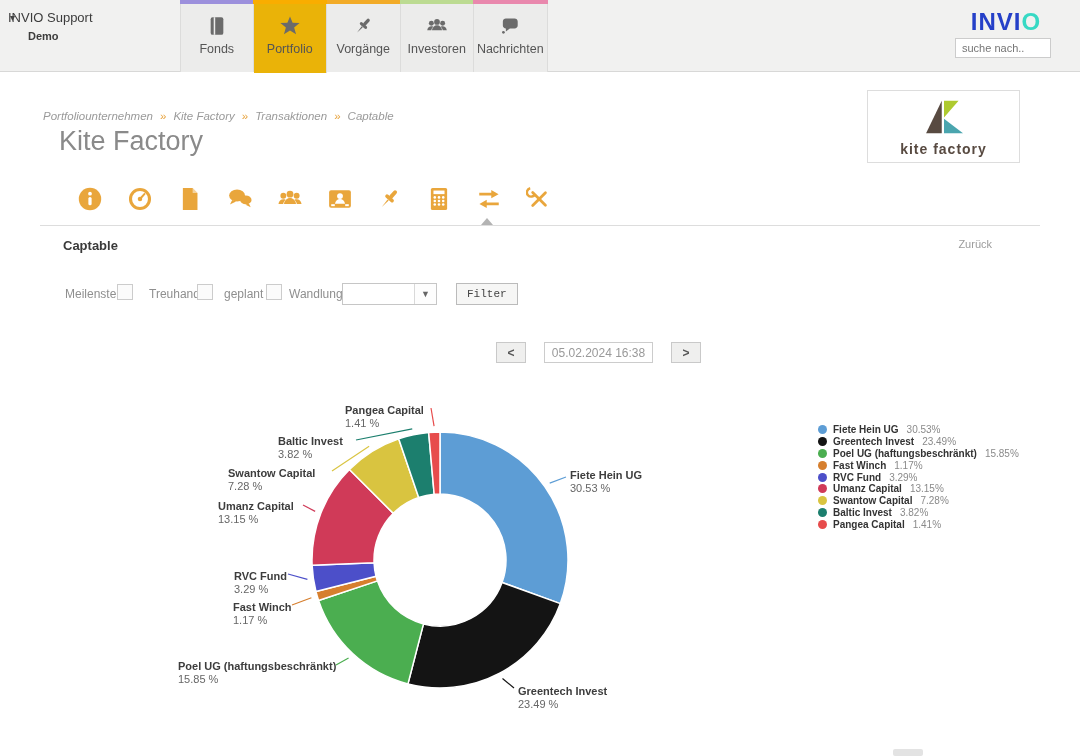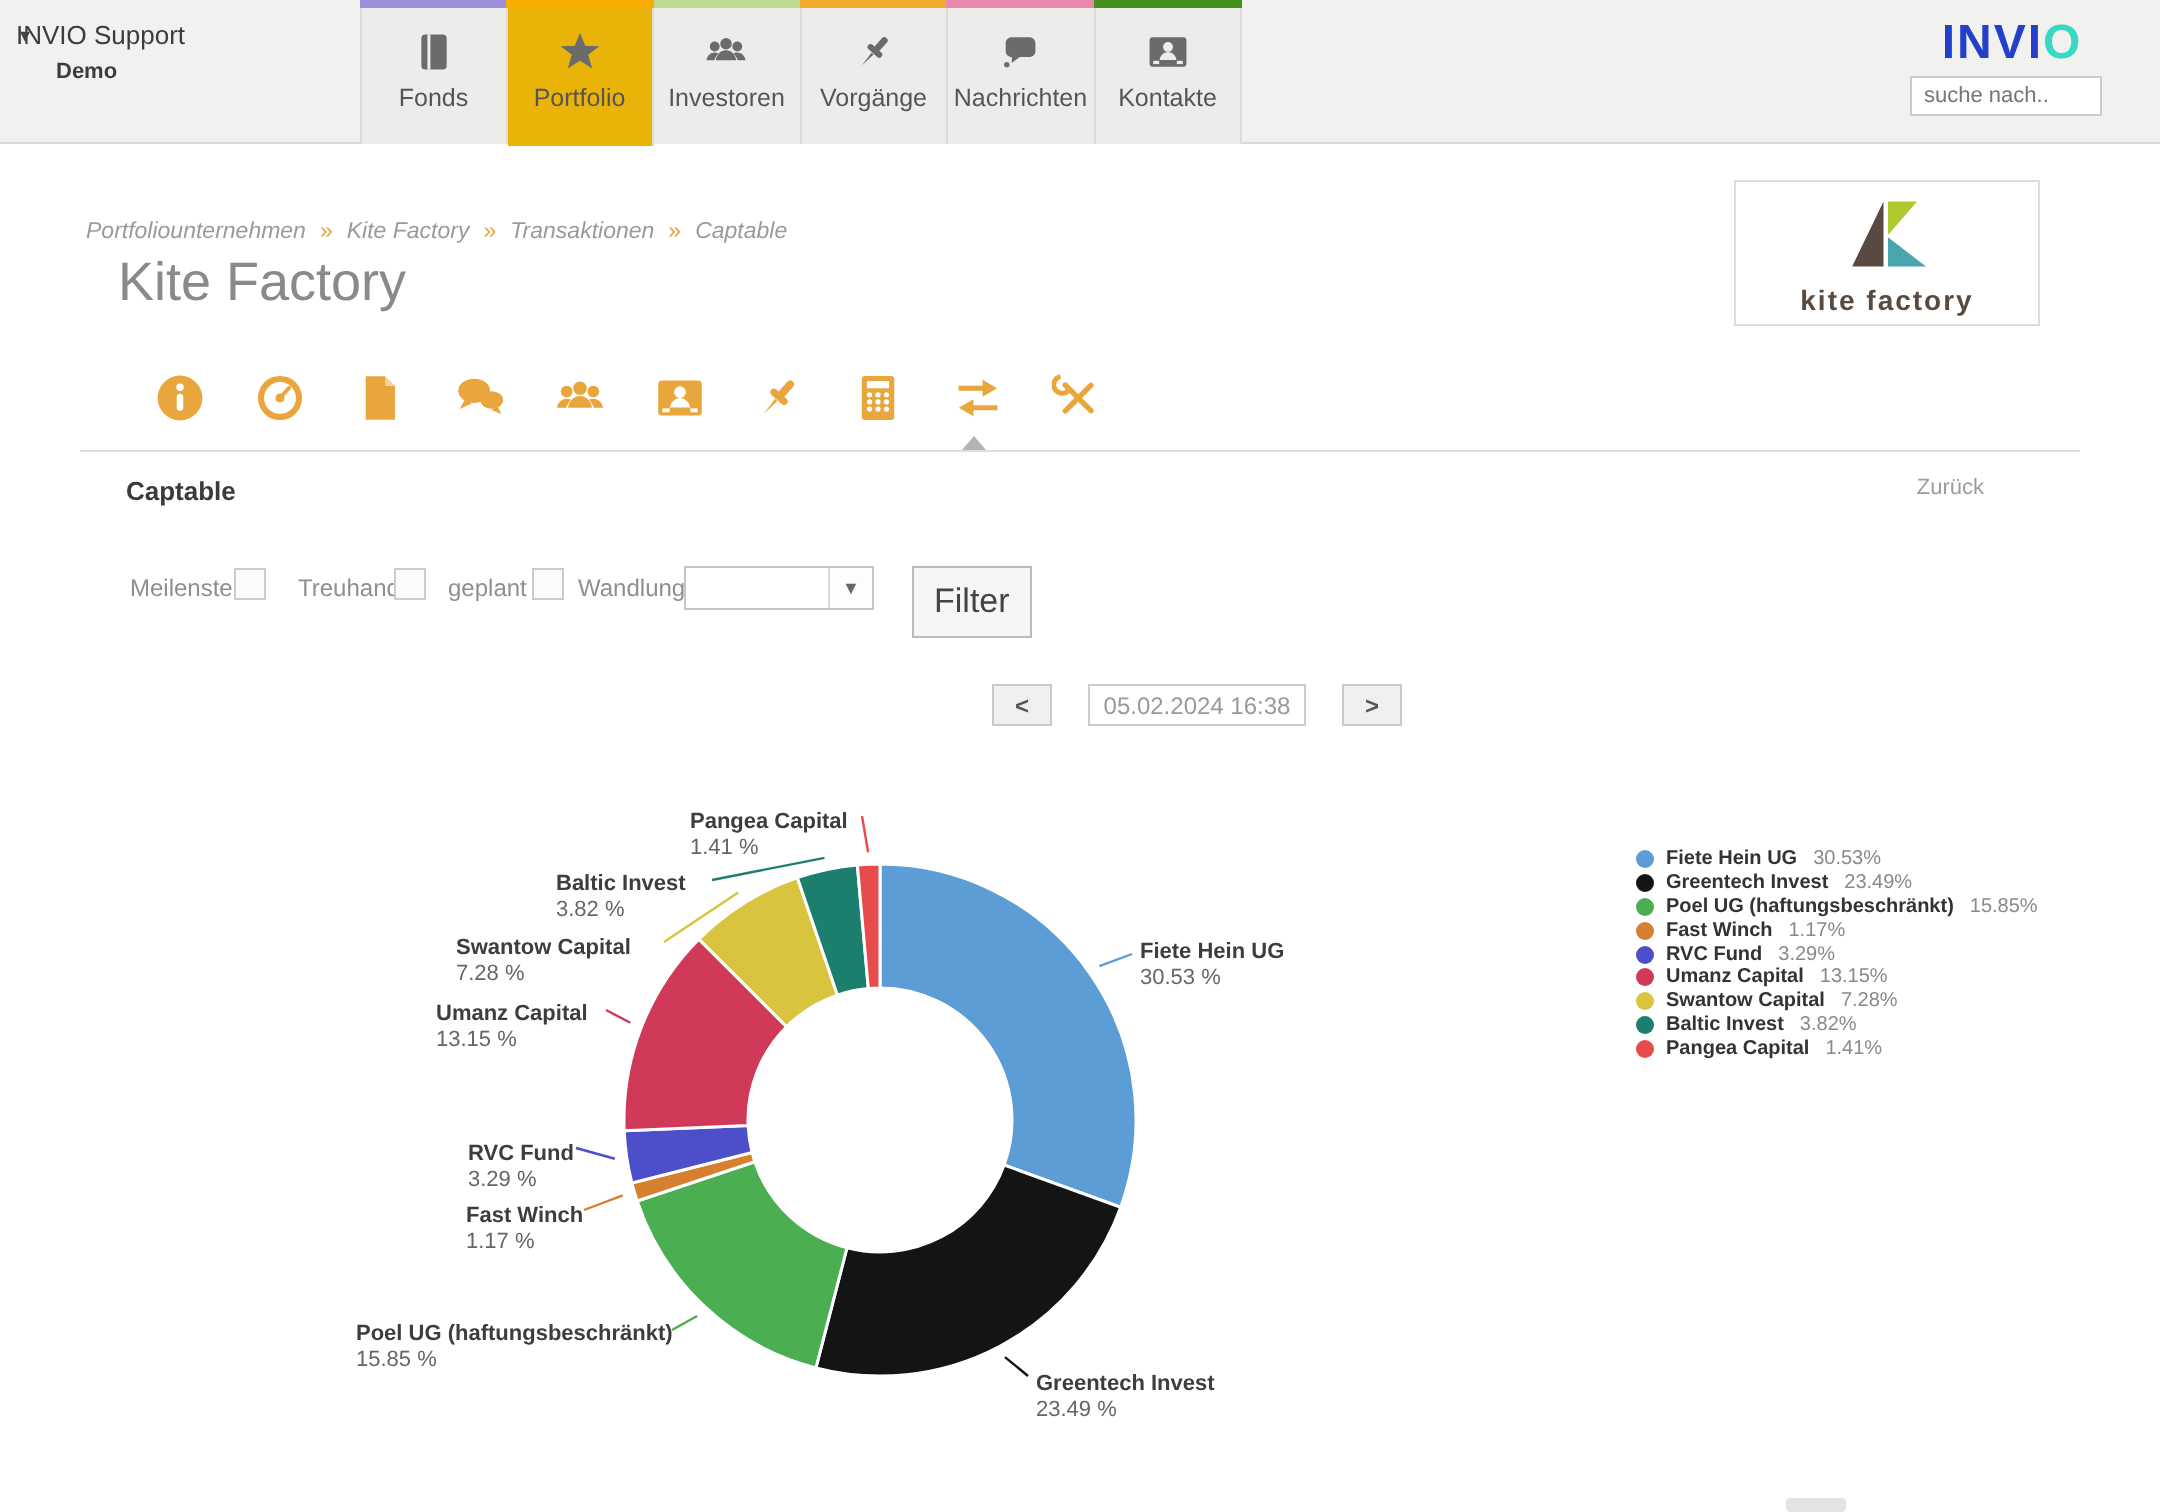--- a/index.html
+++ b/index.html
@@ -58,23 +58,23 @@
   
   .filter-row { position:absolute; left:0; top:283px; width:1080px; height:26px; }
   .flt-label { position:absolute; top:4px; font-size:12px; color:#8f8f8f; }
   .flt-check { position:absolute; top:1px; width:16px; height:16px; border:1px solid #ccc;
     background:#fbfbfb; cursor:pointer; appearance:none; -webkit-appearance:none; }
   .dropdown { position:absolute; left:342px; top:0; width:95px; height:22px;
     border:1px solid #c6c6c6; background:#fff; cursor:pointer; }
   .dropdown-arrow { position:absolute; right:0; top:0; width:22px; height:20px;
     border-left:1px solid #d9d9d9; background:#fdfdfd; text-align:center;
     font-size:9px; color:#666; line-height:20px; }
-  .filter-btn { position:absolute; left:456px; top:0; height:36px; padding:0 10px;
-    border:1px solid #bbb; background:#f6f6f5; font-size:17px; color:#444;
-    cursor:pointer; font-family:Liberation Sans, sans-serif; }
+  .filter-btn { position:absolute; left:456px; top:0; height:22px; padding:0 10px;
+    border:1px solid #bbb; background:#f6f6f5; font-size:11px; color:#444;
+    cursor:pointer; font-family:Liberation Mono, monospace; }
 
   
   .date-nav { position:absolute; left:0; top:342px; width:1080px; height:24px; }
   .date-btn { position:absolute; top:0; width:30px; height:21px; border:1px solid #c9c9c9;
     background:#efefee; color:#555; font-size:12px; font-weight:bold; cursor:pointer;
     font-family:"Liberation Sans", sans-serif; line-height:18px; }
   .date-input { position:absolute; left:544px; top:0; width:109px; height:21px;
     border:1px solid #ccc; background:#fff; text-align:center; font-size:12px;
     color:#999; font-family:"Liberation Sans", sans-serif; }
 
@@ -112,64 +112,53 @@
               <rect x="5.6" y="1.6" width="1.1" height="12.8" fill="#ececeb"></rect>
             </svg></div>
           <div class="tab-label">Fonds</div>
         </div>
         <div class="tab active">
           <div class="tab-bar" style="background:#f9ad00"></div>
           <div class="tab-icon"><svg width="22" height="22" viewBox="0 0 16 16">
               <polygon fill="#6b6b6b" points="8,1 9.9,5.7 15,5.9 11,9 12.4,14 8,11.2 3.6,14 5,9 1,5.9 6.1,5.7"></polygon>
             </svg></div>
           <div class="tab-label">Portfolio</div>
+        </div>
+        <div class="tab">
+          <div class="tab-bar" style="background:#f2ab28"></div>
+          <div class="tab-icon"><svg width="22" height="22" viewBox="0 0 16 16">
+              <g fill="#6b6b6b" transform="rotate(42 8 8)">
+                <rect x="6.8" y="1.2" width="2.4" height="6" rx="1.2"></rect>
+                <rect x="4.8" y="6.4" width="6.4" height="2.2" rx="1.1"></rect>
+                <path d="M7.5 8.8h1L8 14.6Z"></path>
+              </g>
+            </svg></div>
+          <div class="tab-label">Vorgänge</div>
         </div>
         <div class="tab">
           <div class="tab-bar" style="background:#bcdb92"></div>
           <div class="tab-icon"><svg width="22" height="22" viewBox="0 0 16 16">
               <g fill="#6b6b6b">
                 <circle cx="3.9" cy="6" r="1.8"></circle>
                 <circle cx="12.1" cy="6" r="1.8"></circle>
                 <circle cx="8" cy="5" r="2.1"></circle>
                 <path d="M8 7.4c1.9 0 3.4 1.5 3.7 3.6H4.3C4.6 8.9 6.1 7.4 8 7.4Z"></path>
                 <path d="M3.9 8.2c.5 0 1 .1 1.4.3-.8.7-1.3 1.6-1.5 2.5H.9C1.1 9.4 2.4 8.2 3.9 8.2Z"></path>
                 <path d="M12.1 8.2c1.5 0 2.8 1.2 3 2.8h-2.9c-.2-.9-.7-1.8-1.5-2.5.4-.2.9-.3 1.4-.3Z"></path>
               </g>
             </svg></div>
           <div class="tab-label">Investoren</div>
         </div>
         <div class="tab">
-          <div class="tab-bar" style="background:#f2ab28"></div>
-          <div class="tab-icon"><svg width="22" height="22" viewBox="0 0 16 16">
-              <g fill="#6b6b6b" transform="rotate(42 8 8)">
-                <rect x="6.8" y="1.2" width="2.4" height="6" rx="1.2"></rect>
-                <rect x="4.8" y="6.4" width="6.4" height="2.2" rx="1.1"></rect>
-                <path d="M7.5 8.8h1L8 14.6Z"></path>
-              </g>
-            </svg></div>
-          <div class="tab-label">Vorgänge</div>
-        </div>
-        <div class="tab">
           <div class="tab-bar" style="background:#e988ad"></div>
           <div class="tab-icon"><svg width="22" height="22" viewBox="0 0 16 16">
               <path fill="#6b6b6b" d="M5 2.6h6.4c1.2 0 2.2.9 2.2 2.1v3c0 1.2-1 2.1-2.2 2.1H7.9L5 12V9.8c-1.2 0-2.2-.9-2.2-2.1v-3C2.8 3.5 3.8 2.6 5 2.6Z"></path>
               <circle fill="#6b6b6b" cx="3.2" cy="12.6" r="1"></circle>
             </svg></div>
           <div class="tab-label">Nachrichten</div>
-        </div>
-        <div class="tab">
-          <div class="tab-bar" style="background:#43911a"></div>
-          <div class="tab-icon"><svg width="22" height="22" viewBox="0 0 16 16">
-              <rect fill="#6b6b6b" x="1.3" y="2.6" width="13.4" height="10.8" rx="1.2"></rect>
-              <circle cx="8" cy="6.2" r="1.8" fill="#ececeb"></circle>
-              <path d="M4.9 10.9c.3-1.7 1.6-2.9 3.1-2.9s2.8 1.2 3.1 2.9Z" fill="#ececeb"></path>
-              <rect x="2.6" y="11.2" width="2.2" height="1.2" fill="#ececeb"></rect>
-              <rect x="11.2" y="11.2" width="2.2" height="1.2" fill="#ececeb"></rect>
-            </svg></div>
-          <div class="tab-label">Kontakte</div>
         </div>
       </nav>
 
     <div class="logo"><span class="logo-blue">INVI</span><span class="logo-teal">O</span></div>
     <input class="search" type="text" placeholder="suche nach.." style="">
   </header>
 
   <div class="breadcrumb" id="breadcrumb"><a>Portfoliounternehmen</a><span class="crumb-sep">»</span><a>Kite Factory</a><span class="crumb-sep">»</span><a>Transaktionen</a><span class="crumb-sep">»</span><a>Captable</a></div>
   <div class="page-title">Kite Factory</div>
 

